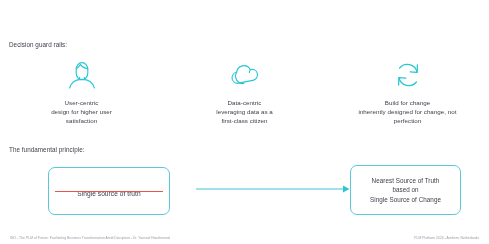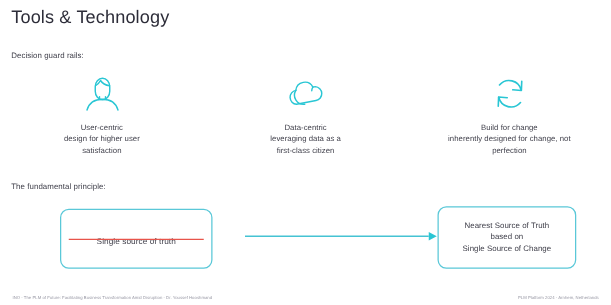--- a/index.html
+++ b/index.html
@@ -149,21 +149,20 @@
     letter-spacing: 0.02px;
   }
   #footer-left  { left: 10px; }
   #footer-right { right: 10px; }
 </style>
 </head>
 <body>
 
 <div id="slide">
 
-  <div id="slide-title">Tools &amp; Technology</div>
 
   <div class="lead-label" id="guardrails-label">Decision guard rails:</div>
 
   <div id="pillars">
 
     <div class="pillar">
       <span class="pillar-icon">
         <svg viewBox="0 0 34 34" width="34" height="34" fill="none" stroke="#29c6d4" stroke-width="1.15" stroke-linecap="round" stroke-linejoin="round">
           <path d="M11.2 11.4 a5.8 6.8 0 0 1 11.6 0 v3.6 a5.8 6.8 0 0 1 -11.6 0 z"></path>
           <path d="M11.4 10.6 c1.6 -1.0 3.2 -2.6 4.0 -4.2 c1.4 2.2 4.4 3.8 7.3 4.2"></path>

